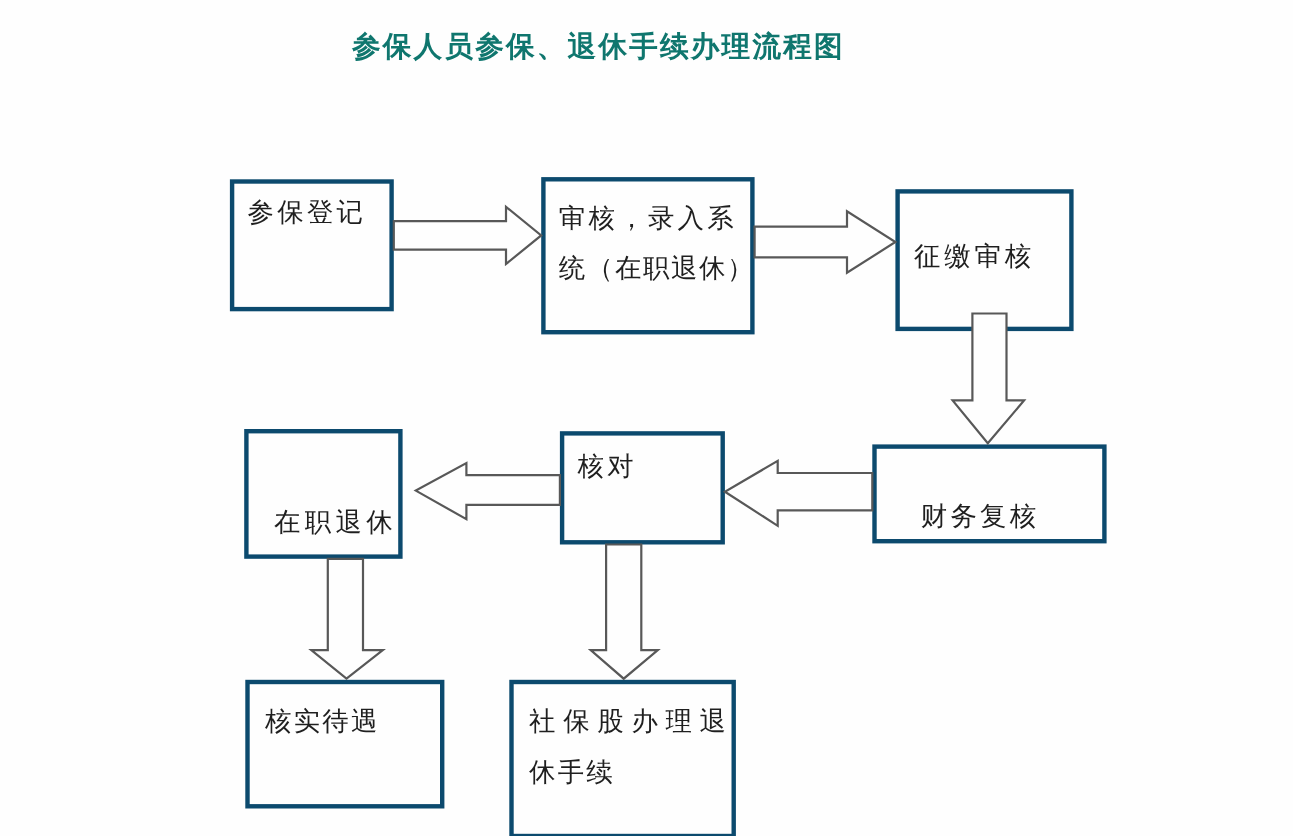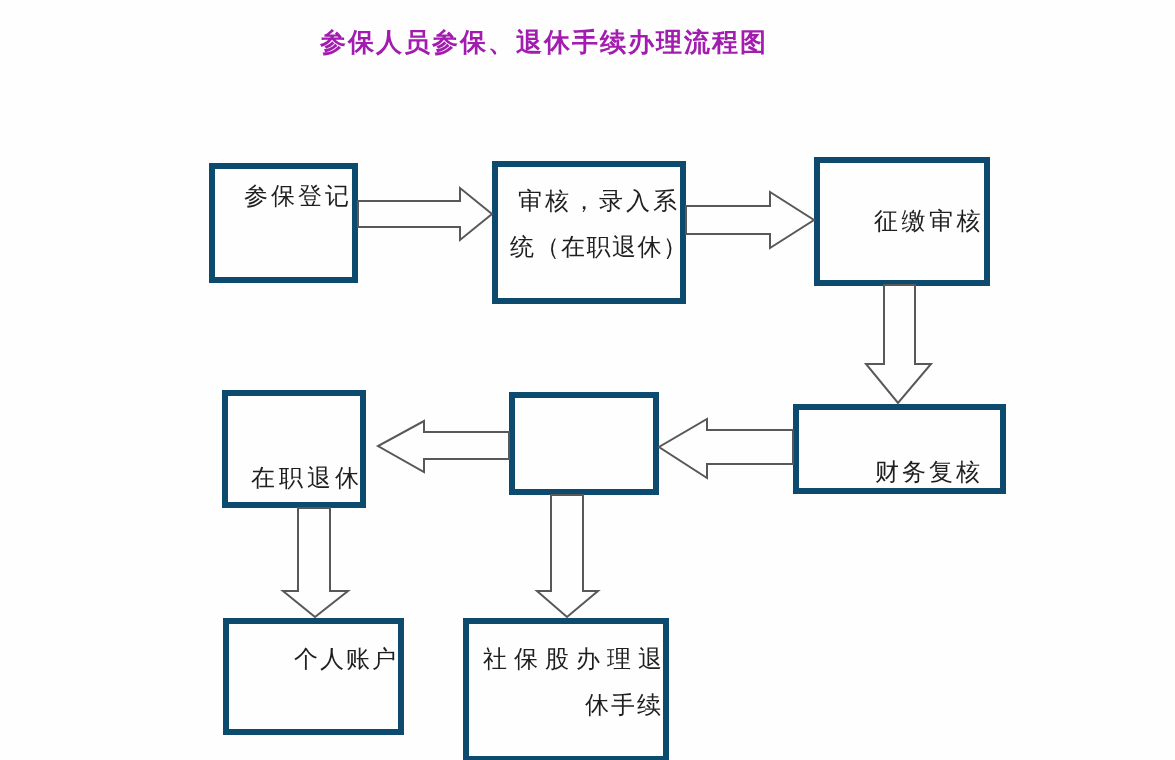--- a/index.html
+++ b/index.html
@@ -16,51 +16,50 @@
     color: #1f1f1f;
     overflow: hidden;
   }
   .title {
     position: absolute;
     left: 320px;
     top: 25px;
     font-size: 26px;
     font-weight: bold;
     letter-spacing: 2px;
-    color: #a21caf;
+    color: #0f766e;
     white-space: nowrap;
   }
   .box {
     position: absolute;
     box-sizing: border-box;
-    border: 6px solid #0c4a6e;
+    border: 4px solid #0c4a6e;
     background: #fefefe;
     font-size: 24px;
     line-height: 28px;
     white-space: nowrap;
-    text-align: right;
   }
   .box .ln { display: block; }
 
   
   .b1 { left: 209px; top: 163px; width: 149px; height: 120px; padding: 13px 0 0 12px; letter-spacing: 3px; }
   .b2 { left: 492px; top: 161px; width: 194px; height: 143px; padding: 0 0 0 12px; line-height: 46px; letter-spacing: 1.5px; }
   .b2 .ln1 { margin-top: 11px; letter-spacing: 3px; }
-  .b3 { left: 814px; top: 157px; width: 176px; height: 129px; padding: 44px 0 0 13px; letter-spacing: 3.5px; }
+  .b3 { left: 814px; top: 172px; width: 162px; height: 129px; padding: 44px 0 0 13px; letter-spacing: 3.5px; }
   .b4 { left: 793px; top: 404px; width: 213px; height: 90px; padding: 48px 17px 0 40px; letter-spacing: 3px; }
   .b5 { left: 509px; top: 392px; width: 150px; height: 103px; padding: 4px 0 0 12px; line-height: 50px; }
   .b5 .ln1 { letter-spacing: 10px; }
   .b5 .ln2 { letter-spacing: 3px; }
   .b6 { left: 222px; top: 390px; width: 144px; height: 118px; padding: 68px 0 0 23px; letter-spacing: 4px; }
   .b7 { left: 223px; top: 618px; width: 181px; height: 117px; padding: 12px 0 0 14px; line-height: 46px; }
   .b7 .ln1 { letter-spacing: 8px; }
   .b7 .ln2 { letter-spacing: 2px; }
   .b8 { left: 463px; top: 618px; width: 206px; height: 144px; padding: 12px 0 0 14px; line-height: 46px; }
   .b8 .ln1 { letter-spacing: 7px; }
-  .b8 .ln2 { letter-spacing: 2px; margin-left: 21px; }
+  .b8 .ln2 { letter-spacing: 2px; }
 
   .arrow-layer {
     position: absolute;
     left: 0;
     top: 0;
     width: 1175px;
     height: 760px;
     pointer-events: none;
   }
   .arrow-layer polygon {
@@ -88,28 +87,29 @@
 
   <div class="box b3">
     <span class="ln ln1">征缴审核</span>
   </div>
 
   <div class="box b4">
     <span class="ln ln1">财务复核</span>
   </div>
 
   <div class="box b5">
+    <span class="ln ln2">核对</span>
   </div>
 
   <div class="box b6">
     <span class="ln ln1">在职退休</span>
   </div>
 
   <div class="box b7">
-    <span class="ln ln2">个人账户</span>
+    <span class="ln ln2">核实待遇</span>
   </div>
 
   <div class="box b8">
     <span class="ln ln1">社保股办理退</span>
     <span class="ln ln2">休手续</span>
   </div>
 
   <svg class="arrow-layer" viewBox="0 0 1175 760" xmlns="http://www.w3.org/2000/svg">
     <polygon points="358,201 460,201 460,188 492,214 460,240 460,227 358,227"></polygon>
     <polygon points="686,206 770,206 770,192 814,220 770,248 770,234 686,234"></polygon>

